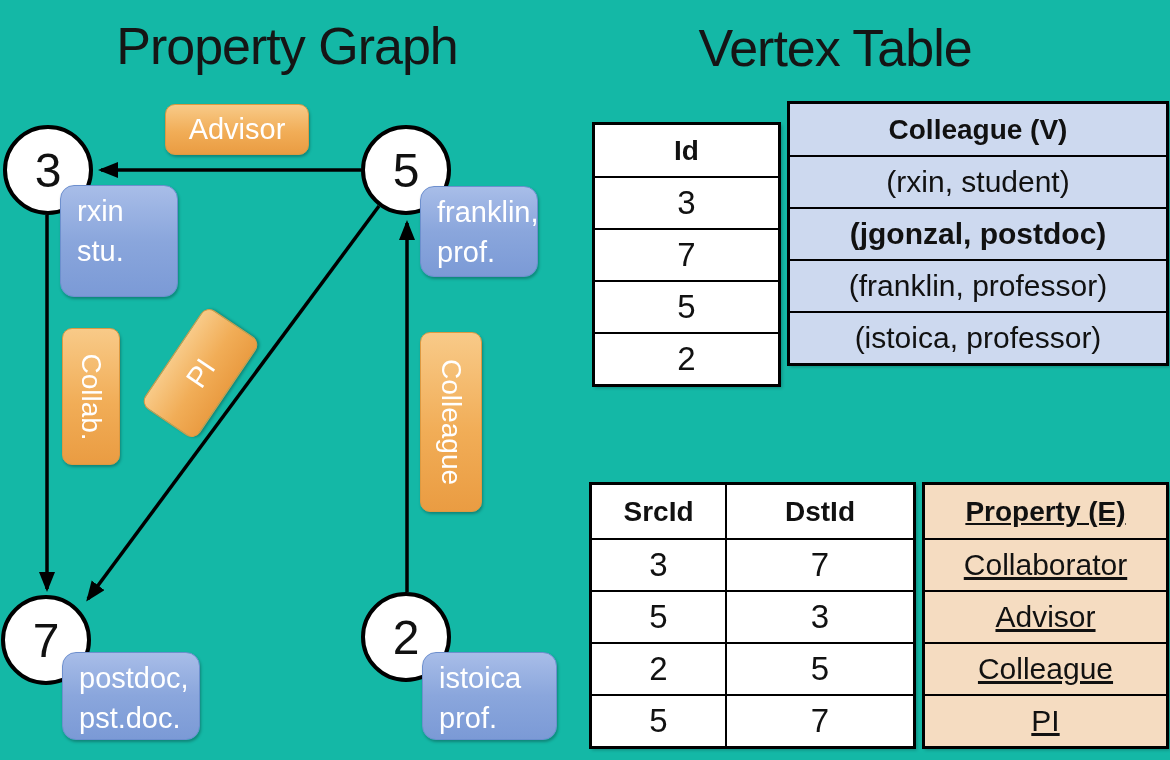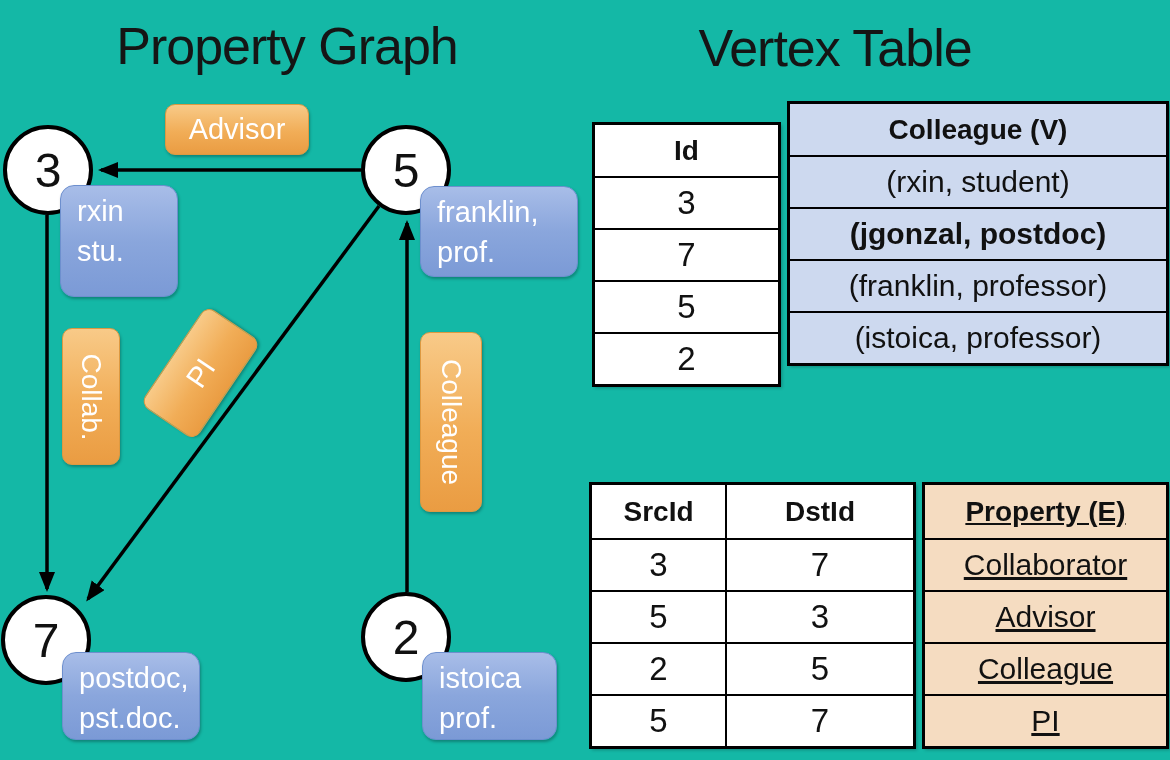--- a/index.html
+++ b/index.html
@@ -119,21 +119,21 @@
     <span>PI</span>
   </div>
   <div class="ebox" style="left:420px;top:332px;width:60px;height:178px;">
     <span class="vtext">Colleague</span>
   </div>
 
   <div class="pbox" style="left:60px;top:185px;width:118px;height:112px;">
     <div>rxin</div>
     <div>stu.</div>
   </div>
-  <div class="pbox" style="left:420px;top:186px;width:158px;height:91px;">
+  <div class="pbox" style="left:420px;top:186px;width:118px;height:91px;">
     <div>franklin,</div>
     <div>prof.</div>
   </div>
   <div class="pbox" style="left:62px;top:652px;width:138px;height:88px;">
     <div>postdoc,</div>
     <div>pst.doc.</div>
   </div>
   <div class="pbox" style="left:422px;top:652px;width:135px;height:88px;">
     <div>istoica</div>
     <div>prof.</div>

